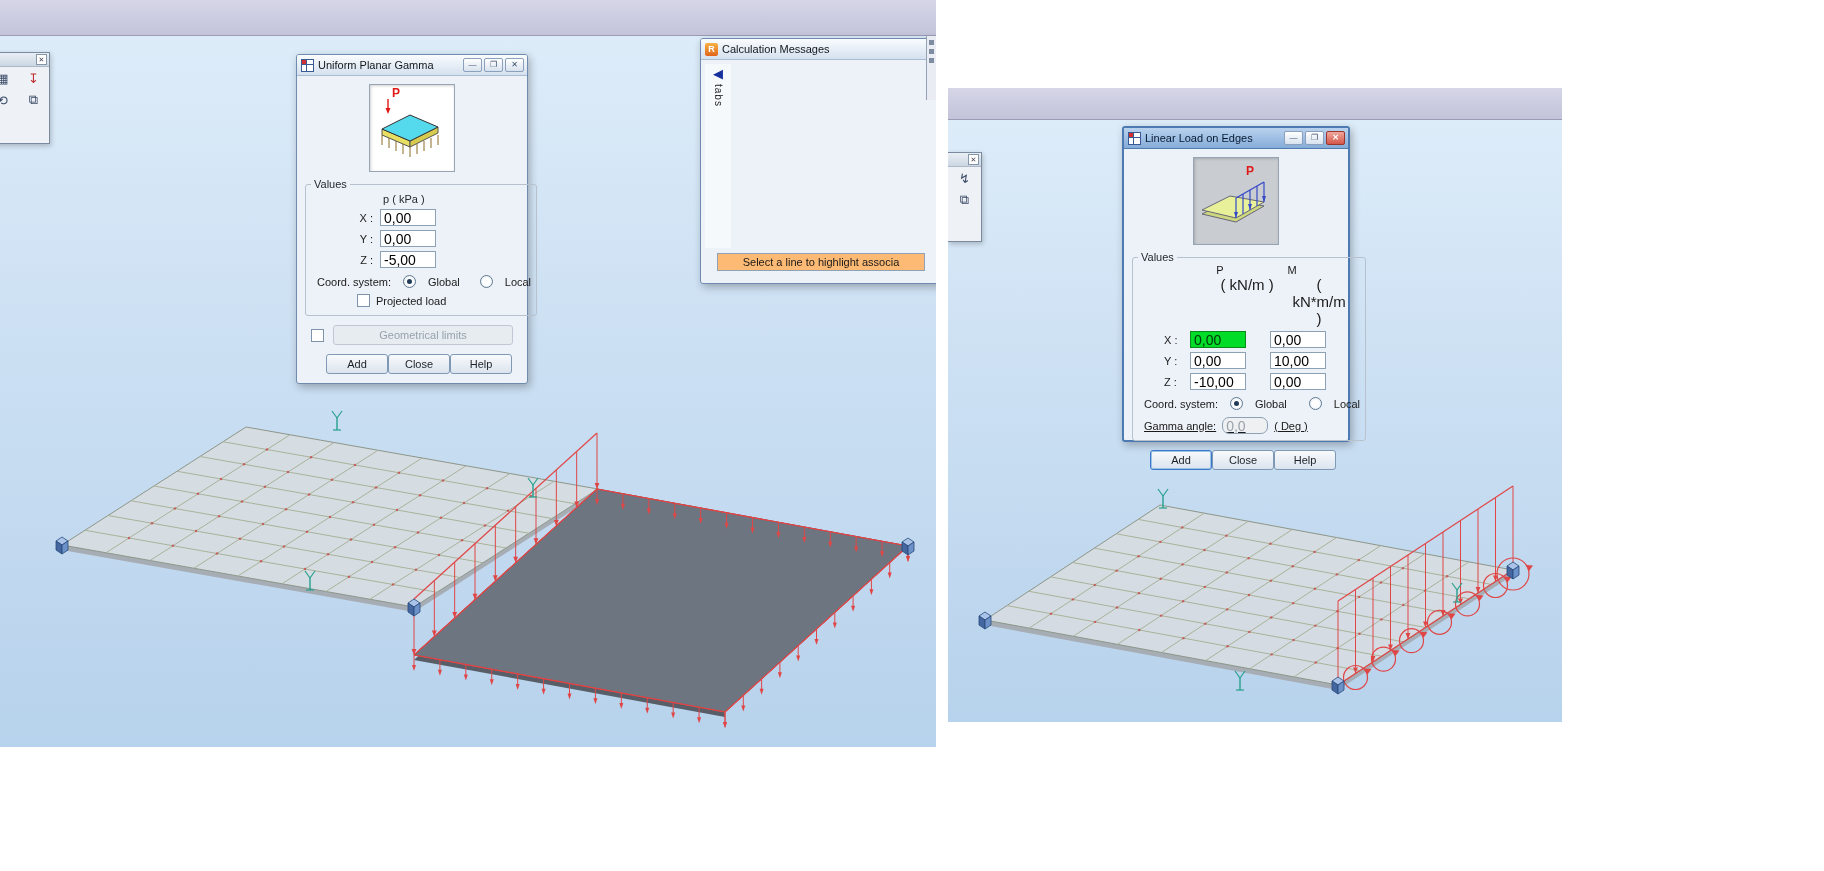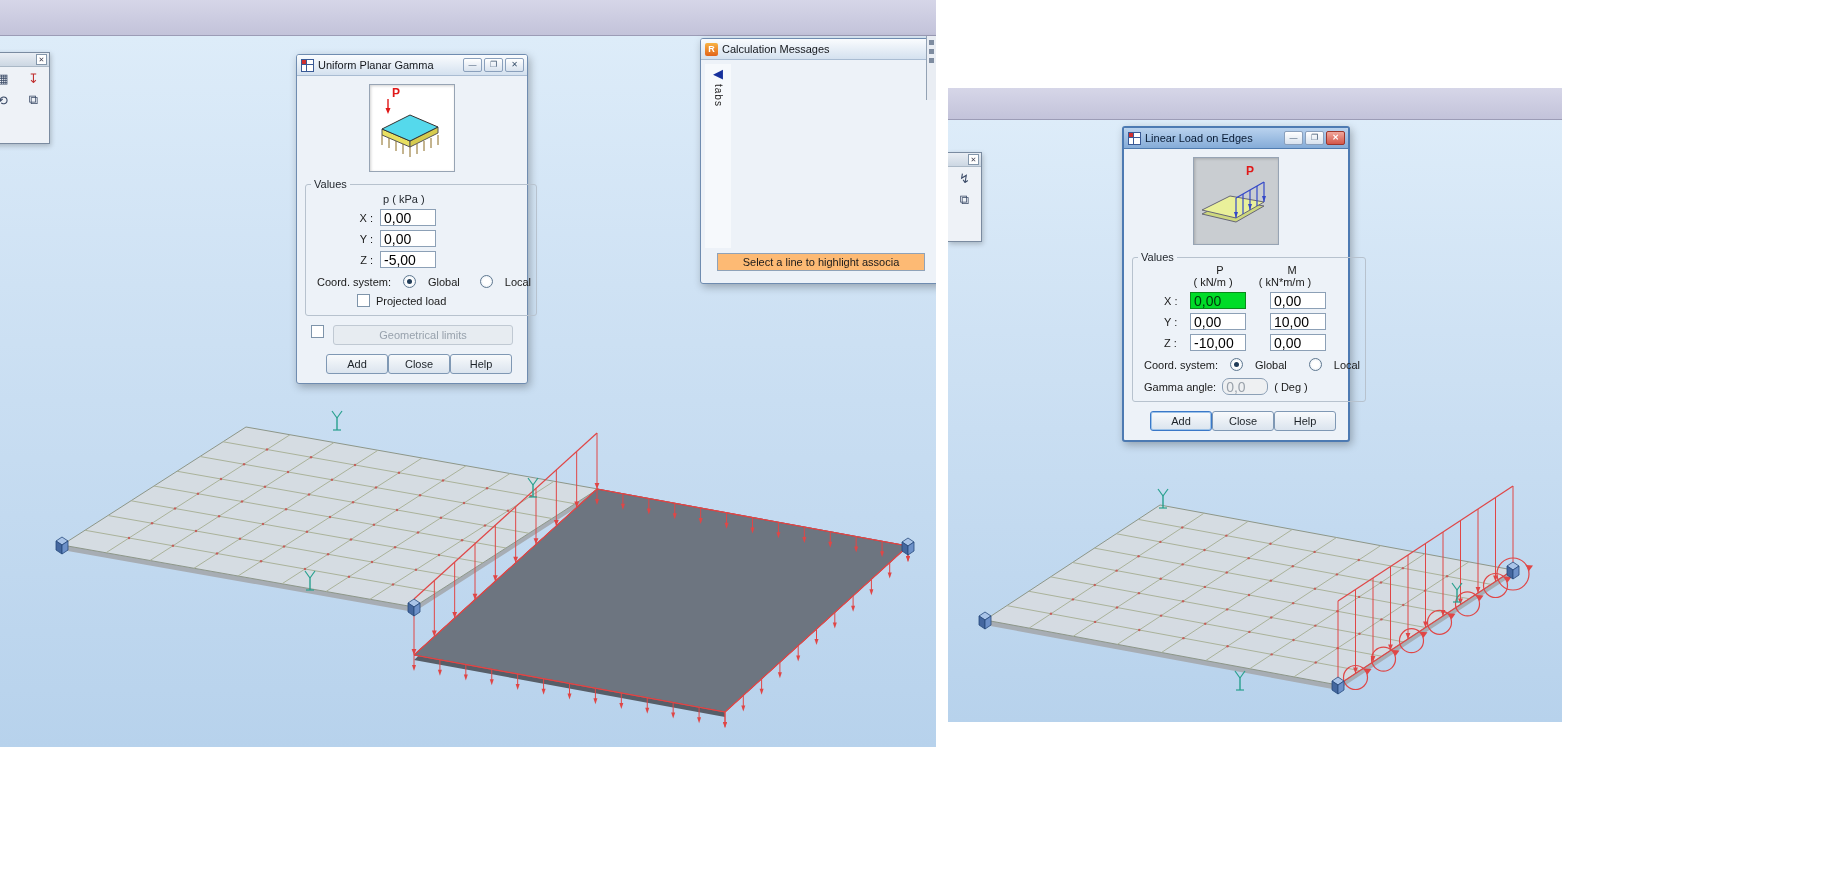--- a/index.html
+++ b/index.html
@@ -53,21 +53,21 @@
        font-family:inherit;font-size:14px;padding:0 3px;}
   input.val.hl{background:#00dc28;border-color:#0a8a1a;color:#00340a;}
   input.val.dis{background:#eef0f2;color:#9aa2ab;}
   .radio{width:11px;height:11px;border:1px solid #5f7890;border-radius:50%;
        background:radial-gradient(#ffffff 40%,#dde7f0);display:inline-block;position:relative;}
   .radio.checked::after{content:"";position:absolute;left:3px;top:3px;width:5px;height:5px;
        border-radius:50%;background:#203c58;}
   .chk{width:11px;height:11px;border:1px solid #7e94aa;background:#fff;display:inline-block;}
   .coordrow{display:flex;align-items:center;gap:12px;margin:7px 0 3px 6px;white-space:nowrap;}
   .chkrow{display:flex;align-items:center;gap:6px;margin:6px 0 2px 46px;}
-  .geo-row{display:flex;align-items:flex-start;gap:9px;margin:9px 14px 0;}
+  .geo-row{display:flex;align-items:center;gap:9px;margin:9px 14px 0;}
   .btn{height:20px;min-width:62px;border:1px solid #7f98b4;border-radius:3px;
        background:linear-gradient(#f8fafc,#dbe4ee);font-family:inherit;font-size:11px;color:#1c2228;padding:0 6px;}
   .btn.disabled{color:#98a2ad;background:#e7ecf1;border-color:#c0c9d3;flex:1;}
   .btn.focused{border-color:#3a78c8;box-shadow:inset 0 0 0 1px #9cc2e8;}
   .btnrow{display:flex;justify-content:center;padding:9px 12px 0;margin-left:14px;}
 
   
   .dlg-upl{left:296px;top:54px;width:230px;height:328px;}
   
   .dlg-calc{left:700px;top:38px;width:240px;height:244px;}
@@ -76,27 +76,27 @@
   .calc-side{width:26px;display:flex;flex-direction:column;align-items:center;background:#f6f9fc;}
   .pin-arrow{border:none;background:none;color:#16309c;font-size:13px;padding:2px 0 0;cursor:pointer;}
   .tabs-vert{writing-mode:vertical-rl;font-size:10px;color:#222;margin-top:3px;letter-spacing:1px;}
   .calc-status{margin:5px 16px 0;border:1px solid #8fa2b8;background:#fdba74;height:16px;
        line-height:16px;text-align:center;font-size:11px;white-space:nowrap;overflow:hidden;}
 
   
   .dlg-lle{left:174px;top:38px;width:224px;height:312px;border:2px solid #4d7ab2;}
   .lle-hdr{display:flex;margin-left:58px;}
   .lle-hdr span{width:48px;text-align:center;margin-right:24px;}
-  .lle-units{display:flex;margin-left:44px;font-size:11px;}
+  .lle-units{display:flex;margin-left:44px;font-size:15px;justify-content:flex-end;}
   .lle-units span{width:62px;text-align:center;margin-right:10px;}
   .vrow2{display:flex;align-items:center;margin:4px 0 4px 26px;}
   .vrow2 label{width:26px;}
   .vrow2 input{margin-right:24px;}
   .vrow2 input:last-child{margin-right:0;}
-  .gammarow{display:flex;align-items:center;gap:6px;margin:7px 0 0 6px;}
+  .gammarow{display:flex;align-items:center;gap:6px;margin:7px 0 0 6px;text-decoration:underline;}
 
   
   .palette-left{position:absolute;left:-14px;top:52px;width:62px;height:90px;background:#eef2f7;
        border:1px solid #7a8ba0;box-shadow:1px 2px 5px rgba(0,0,0,.22);}
   .pal-title{height:13px;background:linear-gradient(#e9eef4,#ccd7e3);display:flex;
        justify-content:flex-end;align-items:center;padding:0 2px;border-bottom:1px solid #aab8c6;}
   .pal-close{width:11px;height:11px;font-size:7px;line-height:9px;text-align:center;
        border:1px solid #8396aa;background:#fff;color:#445;padding:0;}
   .pal-grid{display:grid;grid-template-columns:1fr 1fr;}
   .pal-cell{height:22px;display:flex;align-items:center;justify-content:center;

